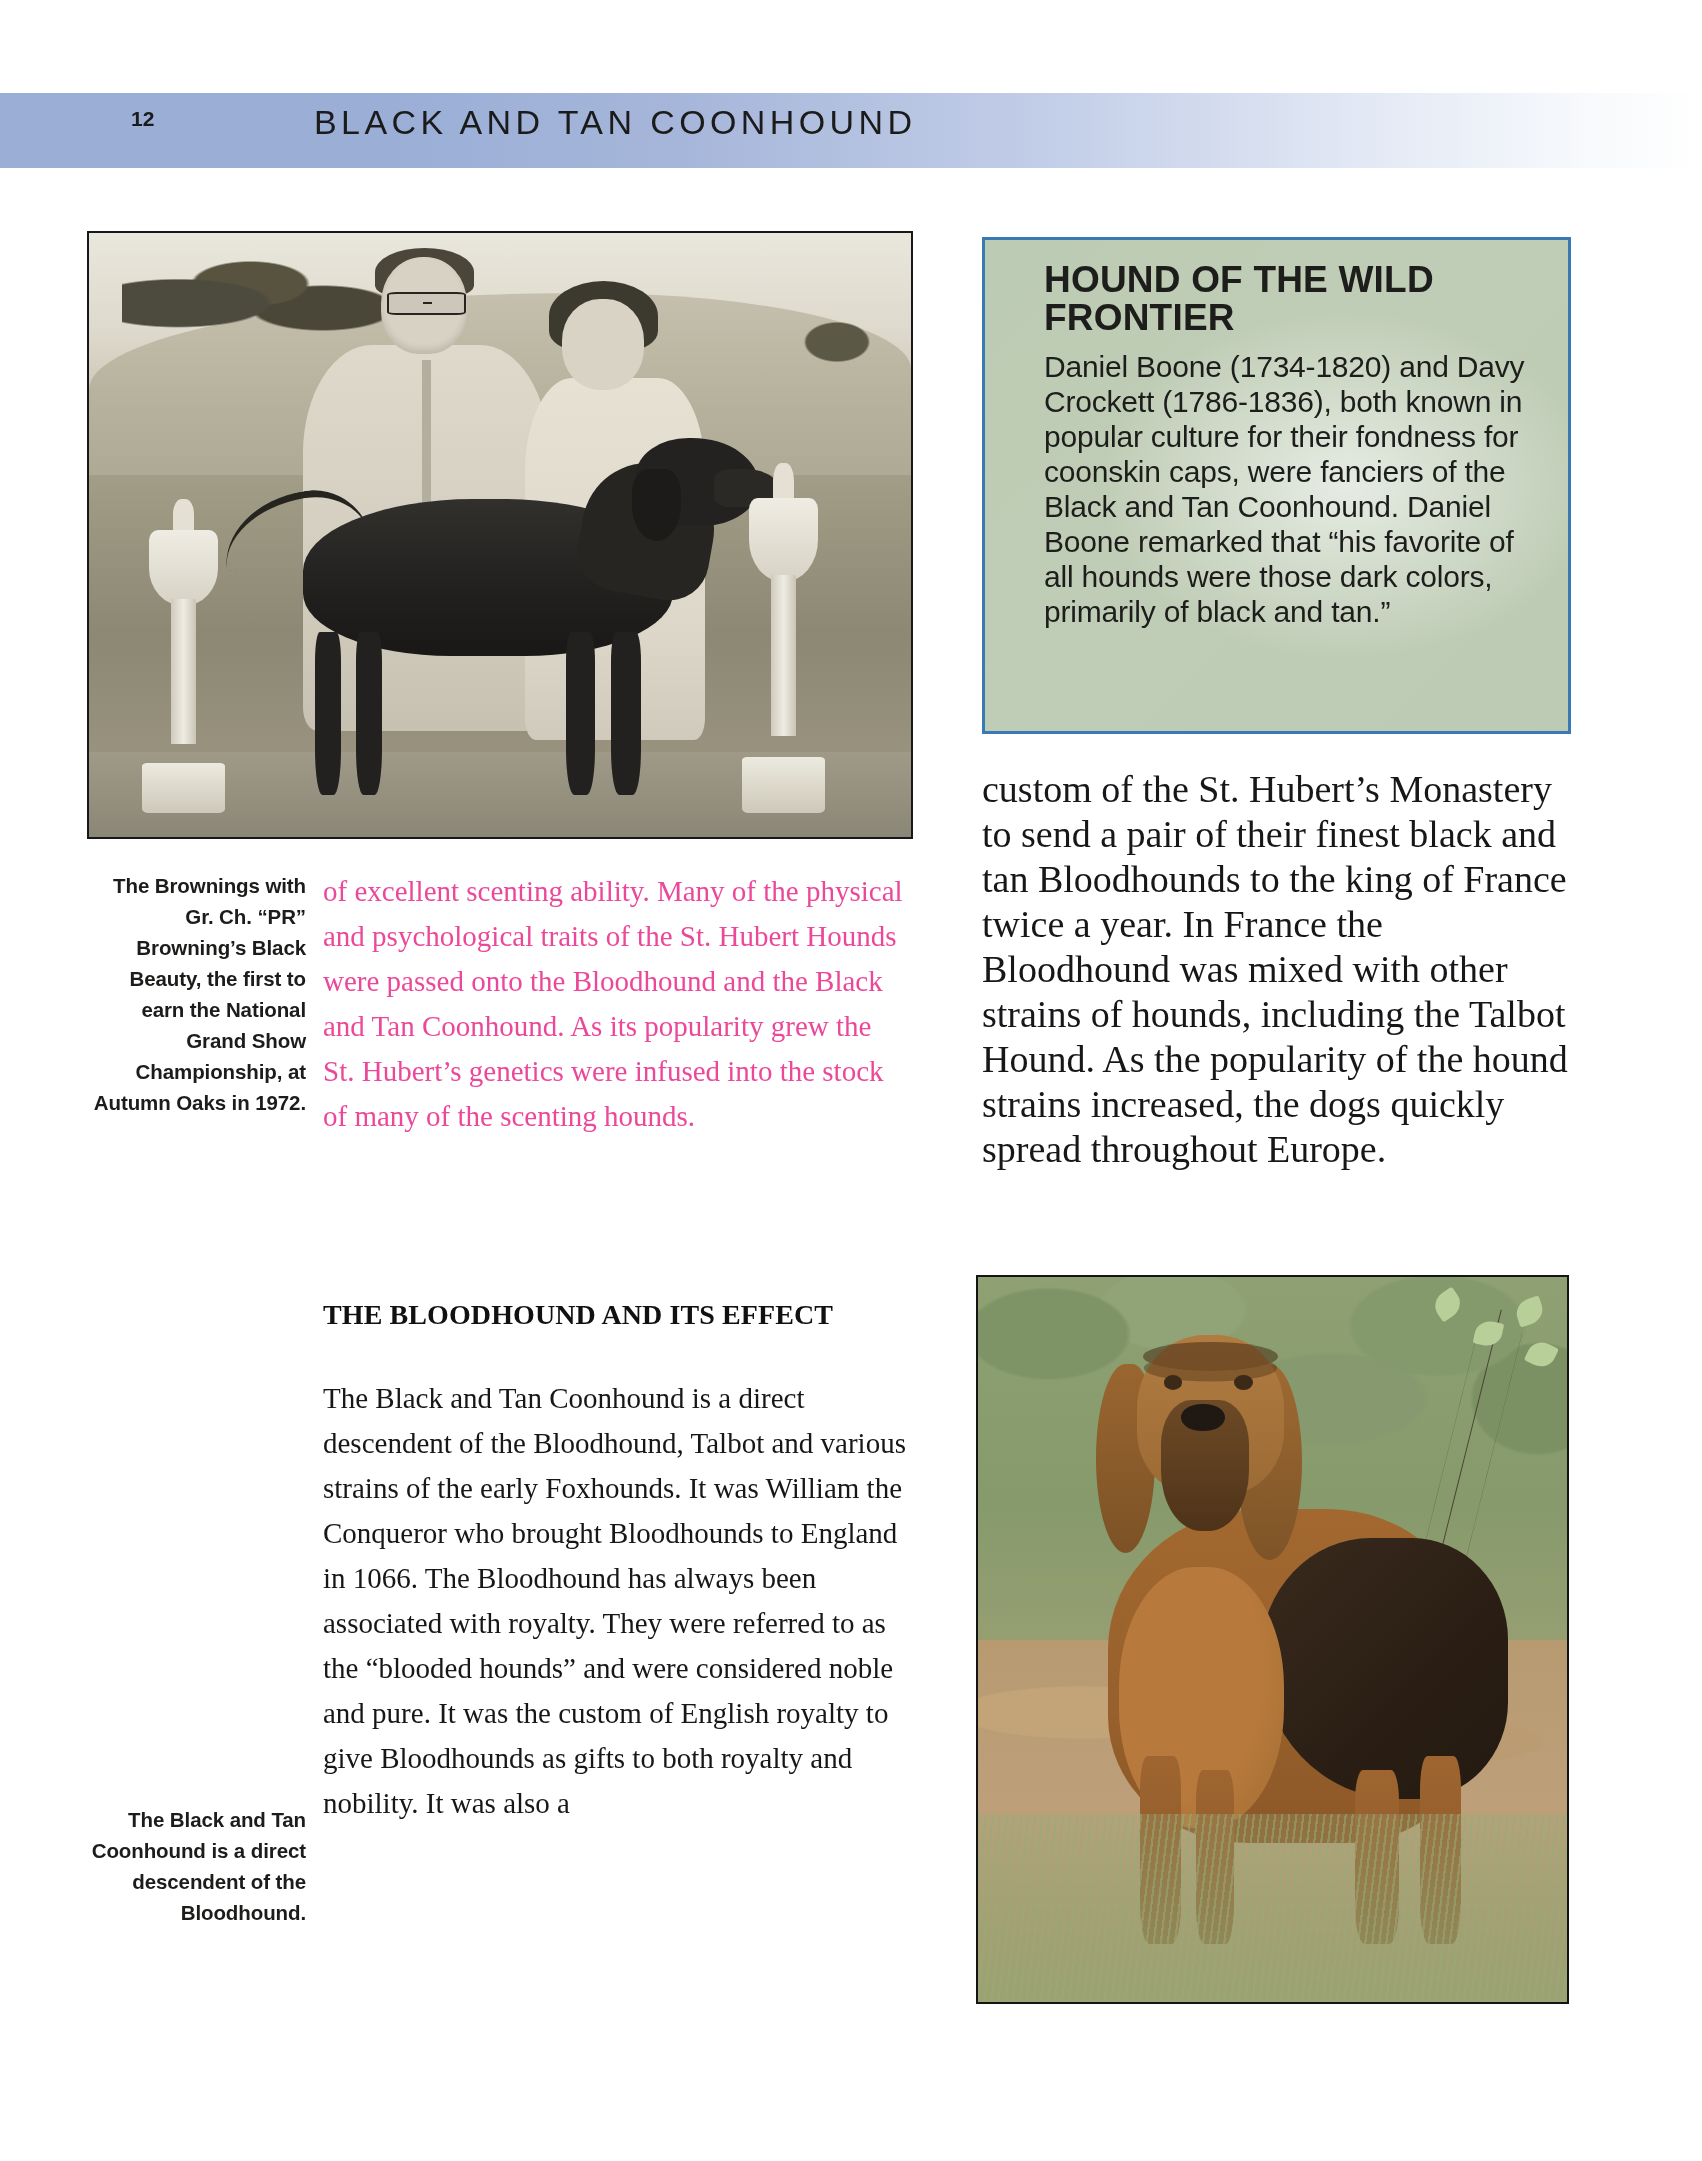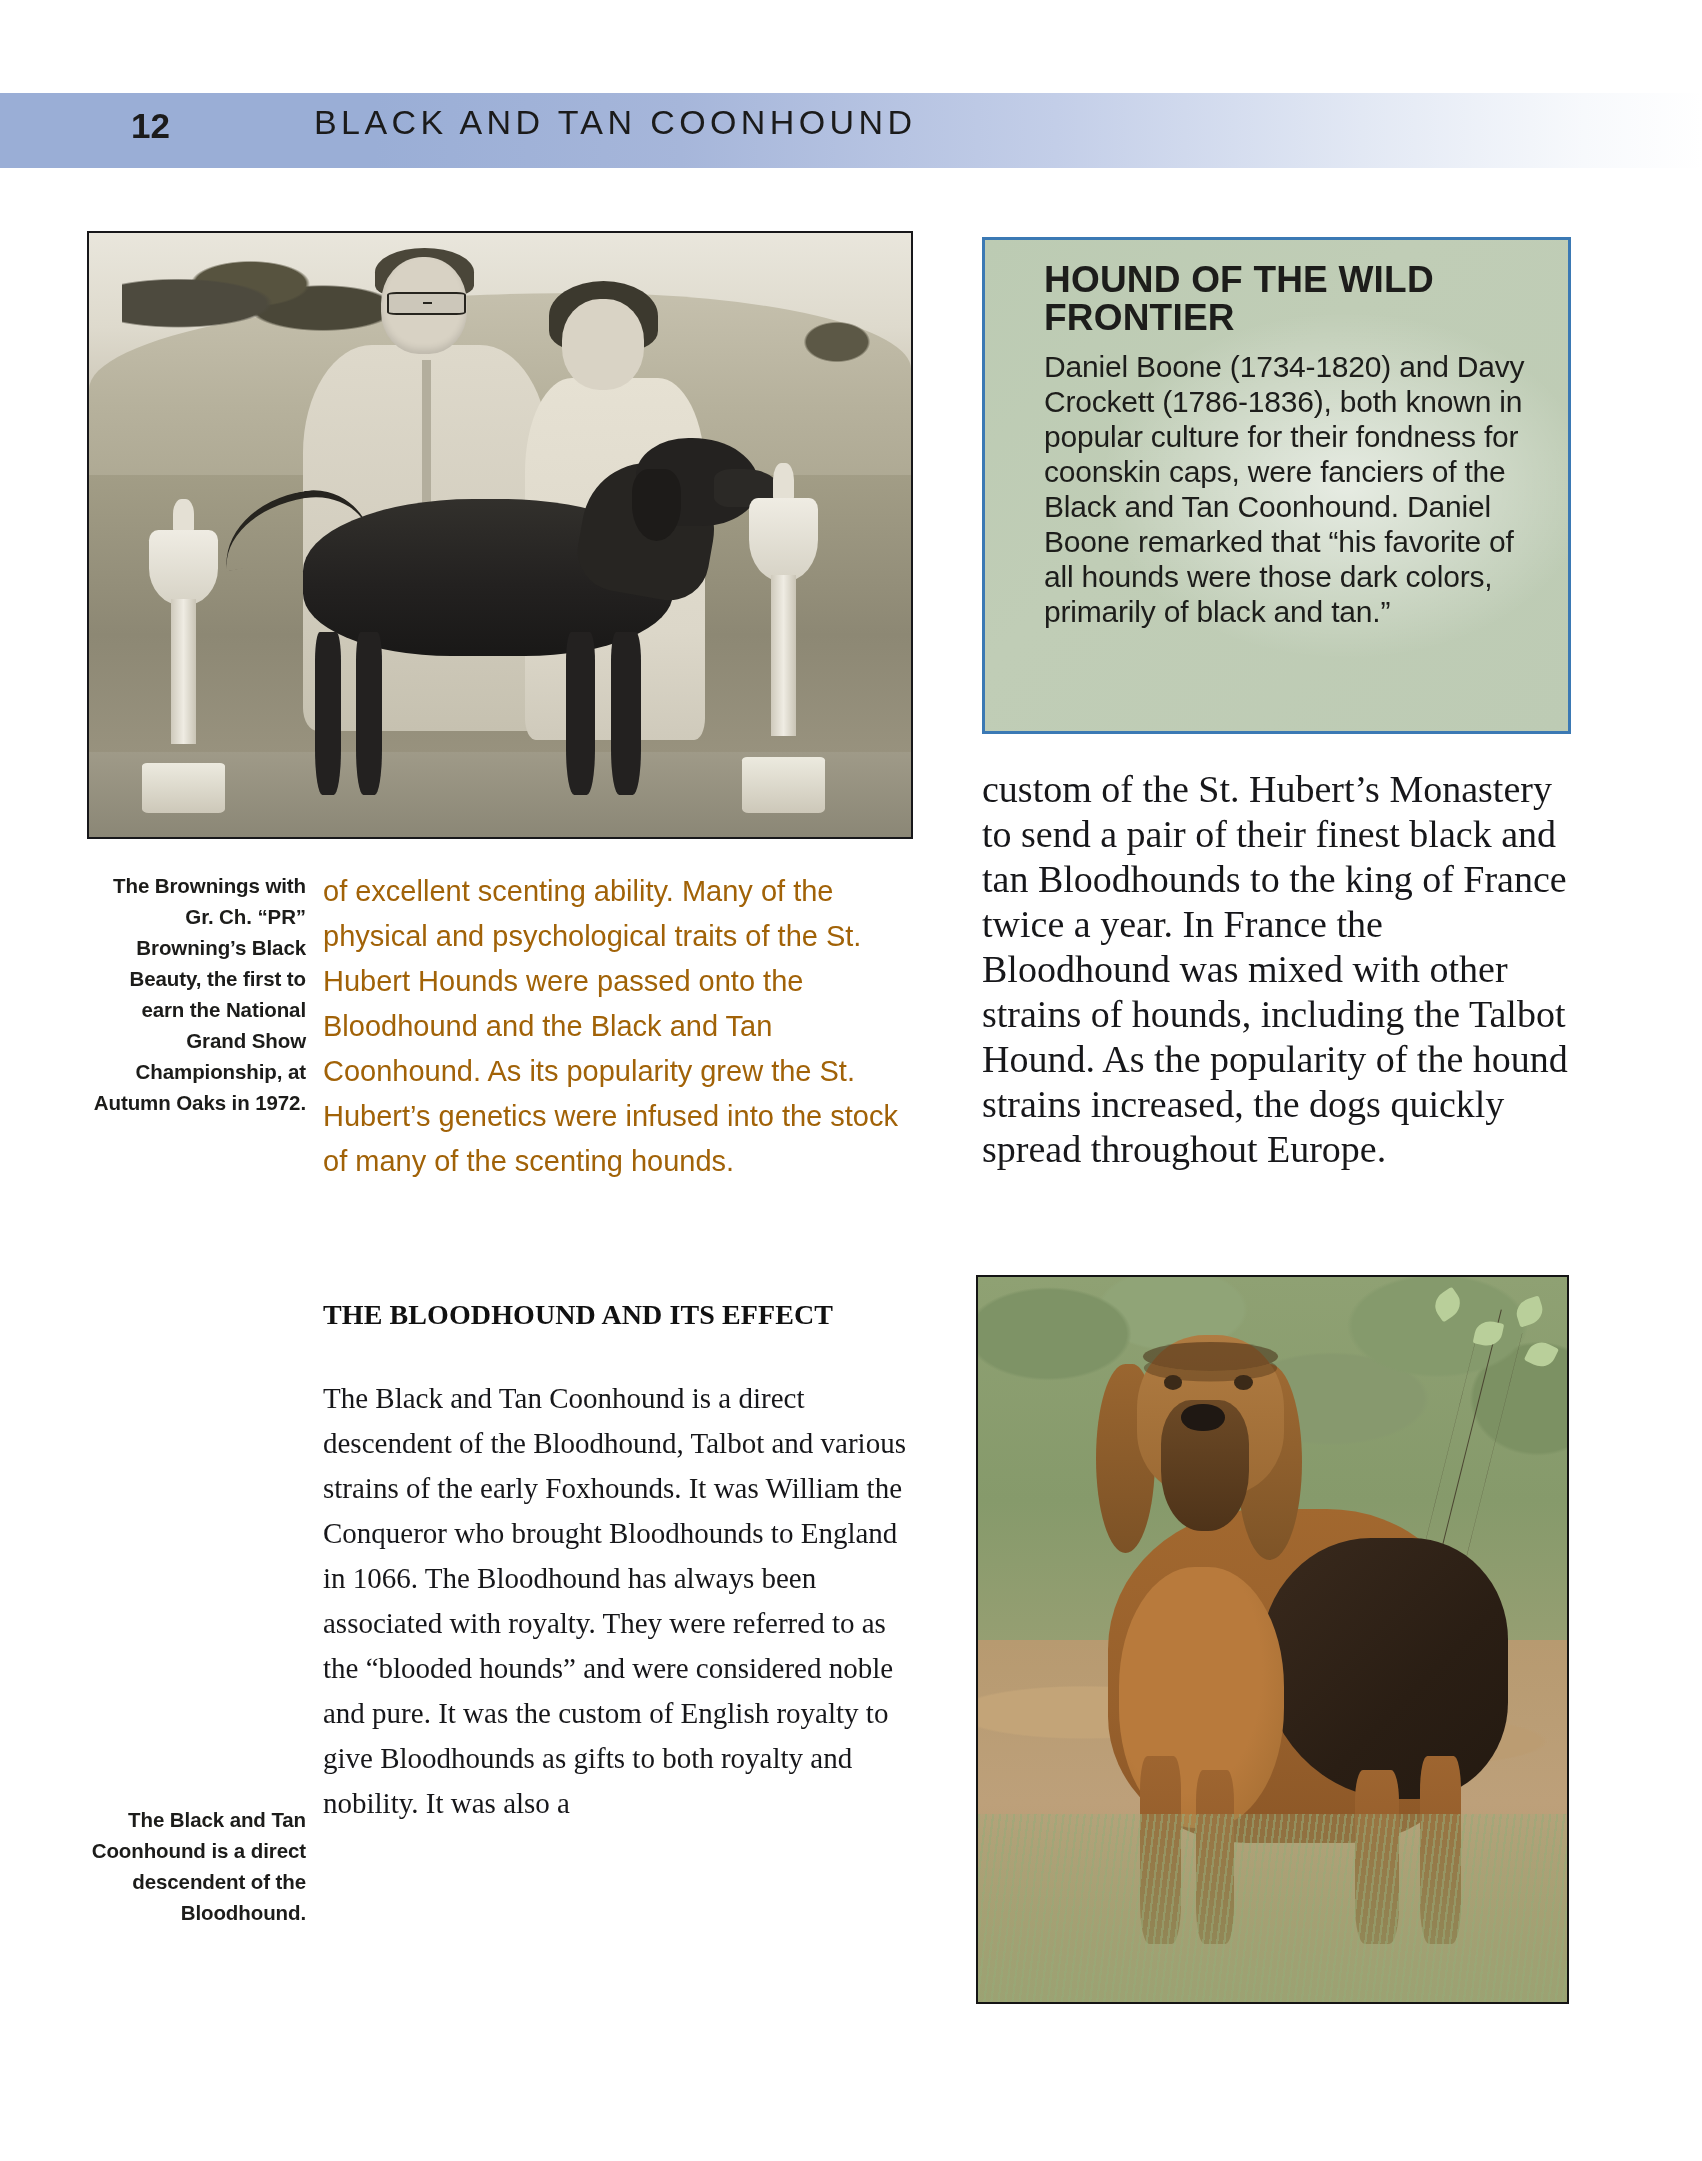--- a/index.html
+++ b/index.html
@@ -30,21 +30,21 @@
         #e2e8f4 80%,
         #f7f9fc 93%,
         #ffffff 100%);
   }
   #page-number {
     position: absolute;
     left: 131px;
     top: 108px;
     font-family: "Liberation Sans", sans-serif;
     font-weight: bold;
-    font-size: 35px;
+    font-size: 21px;
     color: #1b1b1b;
     letter-spacing: 0px;
     line-height: 1;
   }
   #running-head {
     position: absolute;
     left: 314px;
     top: 105px;
     font-family: "Liberation Sans", sans-serif;
     font-weight: normal;
@@ -255,24 +255,24 @@
     color: #1c1c1a;
     letter-spacing: -0.1px;
   }
 
   
   #col-left-top {
     position: absolute;
     left: 323px;
     top: 869px;
     width: 581px;
-    font-family: Liberation Sans, sans-serif;
+    font-family: Liberation Serif, serif;
     font-size: 29px;
     line-height: 45px;
-    color: #a16207;
+    color: #ec4899;
   }
   #section-heading {
     position: absolute;
     left: 323px;
     top: 1293px;
     width: 581px;
     font-family: "Liberation Serif", serif;
     font-weight: bold;
     font-size: 28px;
     line-height: 43px;

